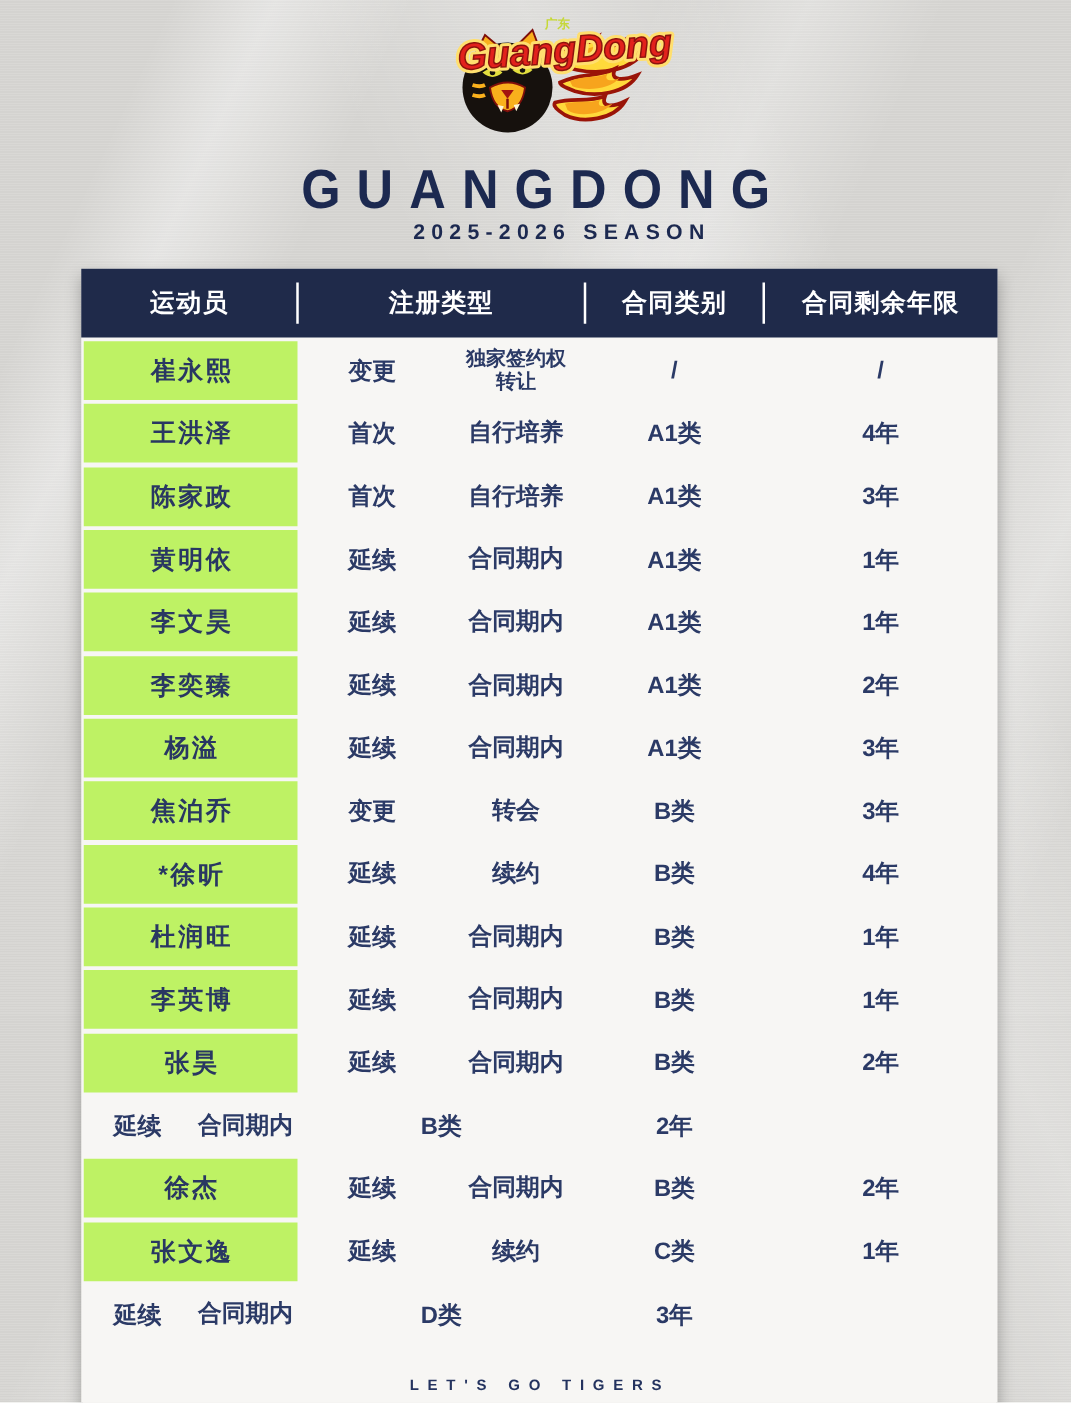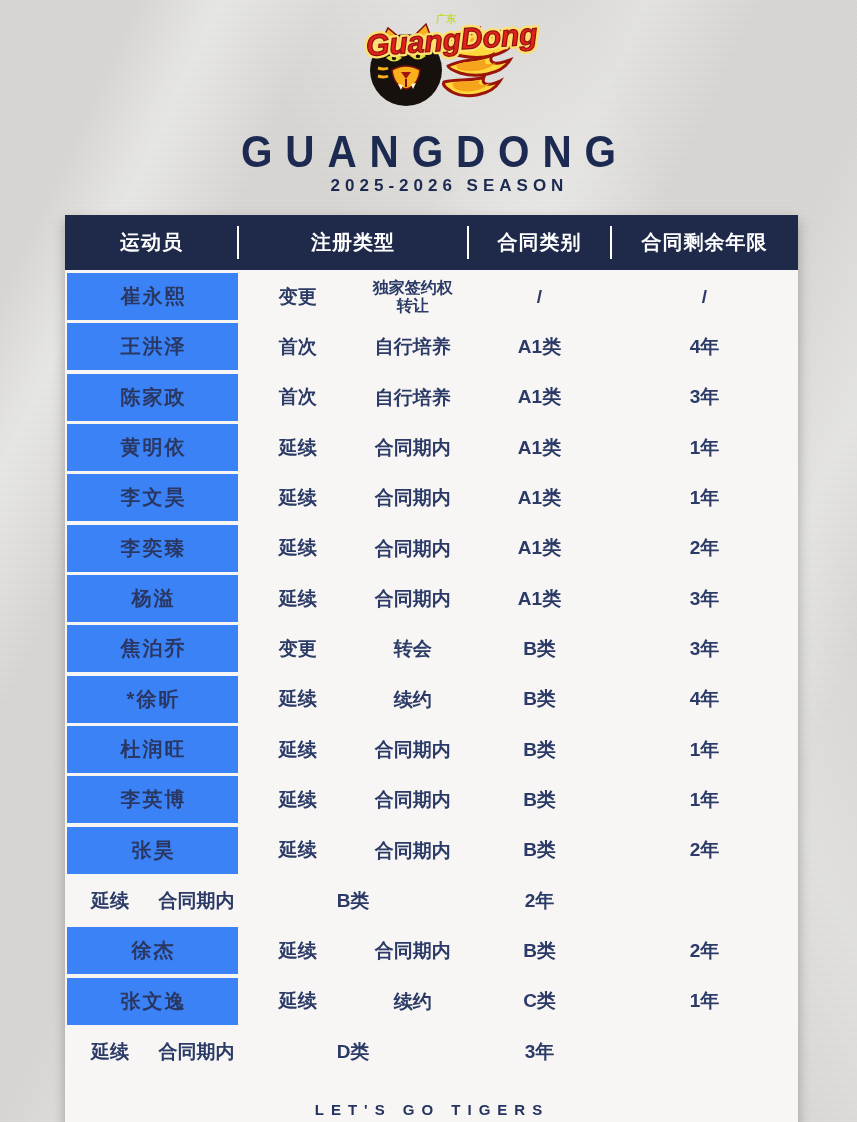--- a/index.html
+++ b/index.html
@@ -80,34 +80,34 @@
     display: grid;
     grid-template-columns: 173px 230px 143px 1fr;
     align-items: stretch;
   }
   .cell {
     display: flex; align-items: center; justify-content: center;
     color: #2b3a66; font-weight: bold; font-size: 19px;
   }
   .cell.name {
     margin-left: 2px;
-    background: #3b82f6;
+    background: #bef264;
     font-size: 20px; letter-spacing: 2px; text-indent: 2px;
     color: #293762;
   }
   .cell.reg { justify-content: stretch; padding: 0; }
   .reg-type  { flex: 0 0 52%; text-align: center; }
   .reg-detail{ flex: 1; text-align: center; white-space: pre-line; line-height: 1.12; font-family: Liberation Serif, serif; }
   .reg-detail.two-line { font-size: 16px; }
 
   
   .footer-slogan {
     position: absolute; top: 1101px; left: 0; width: 100%;
     text-align: center;
-    font-size: 15px; font-weight: bold;
+    font-size: 12px; font-weight: bold;
     letter-spacing: 7px; text-indent: 7px;
     color: #24335f;
   }
 </style>
 </head>
 <body>
 
 <div class="canvas">
 
   <div class="logo-wrap">

